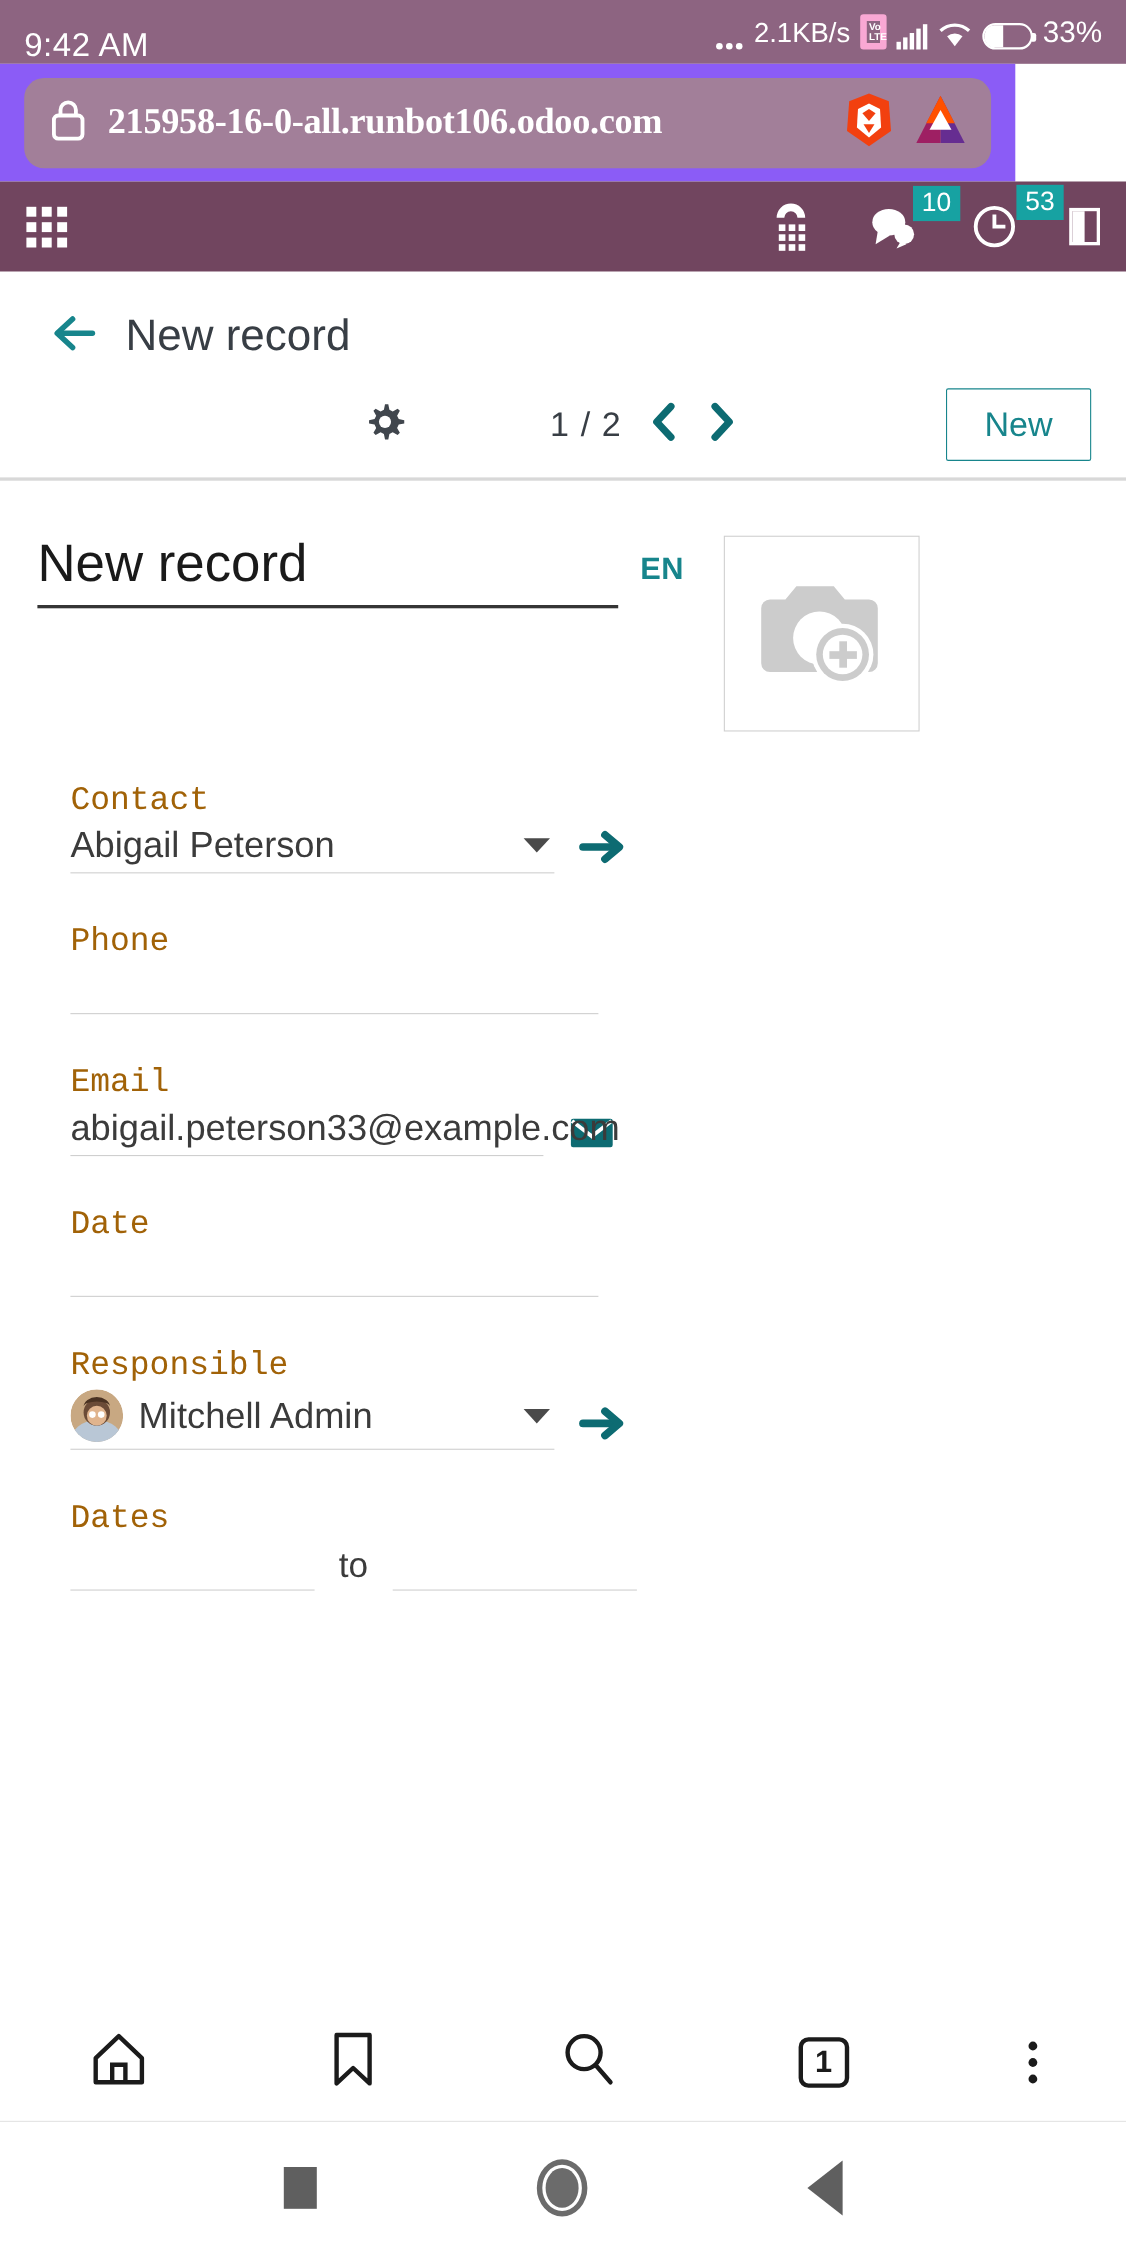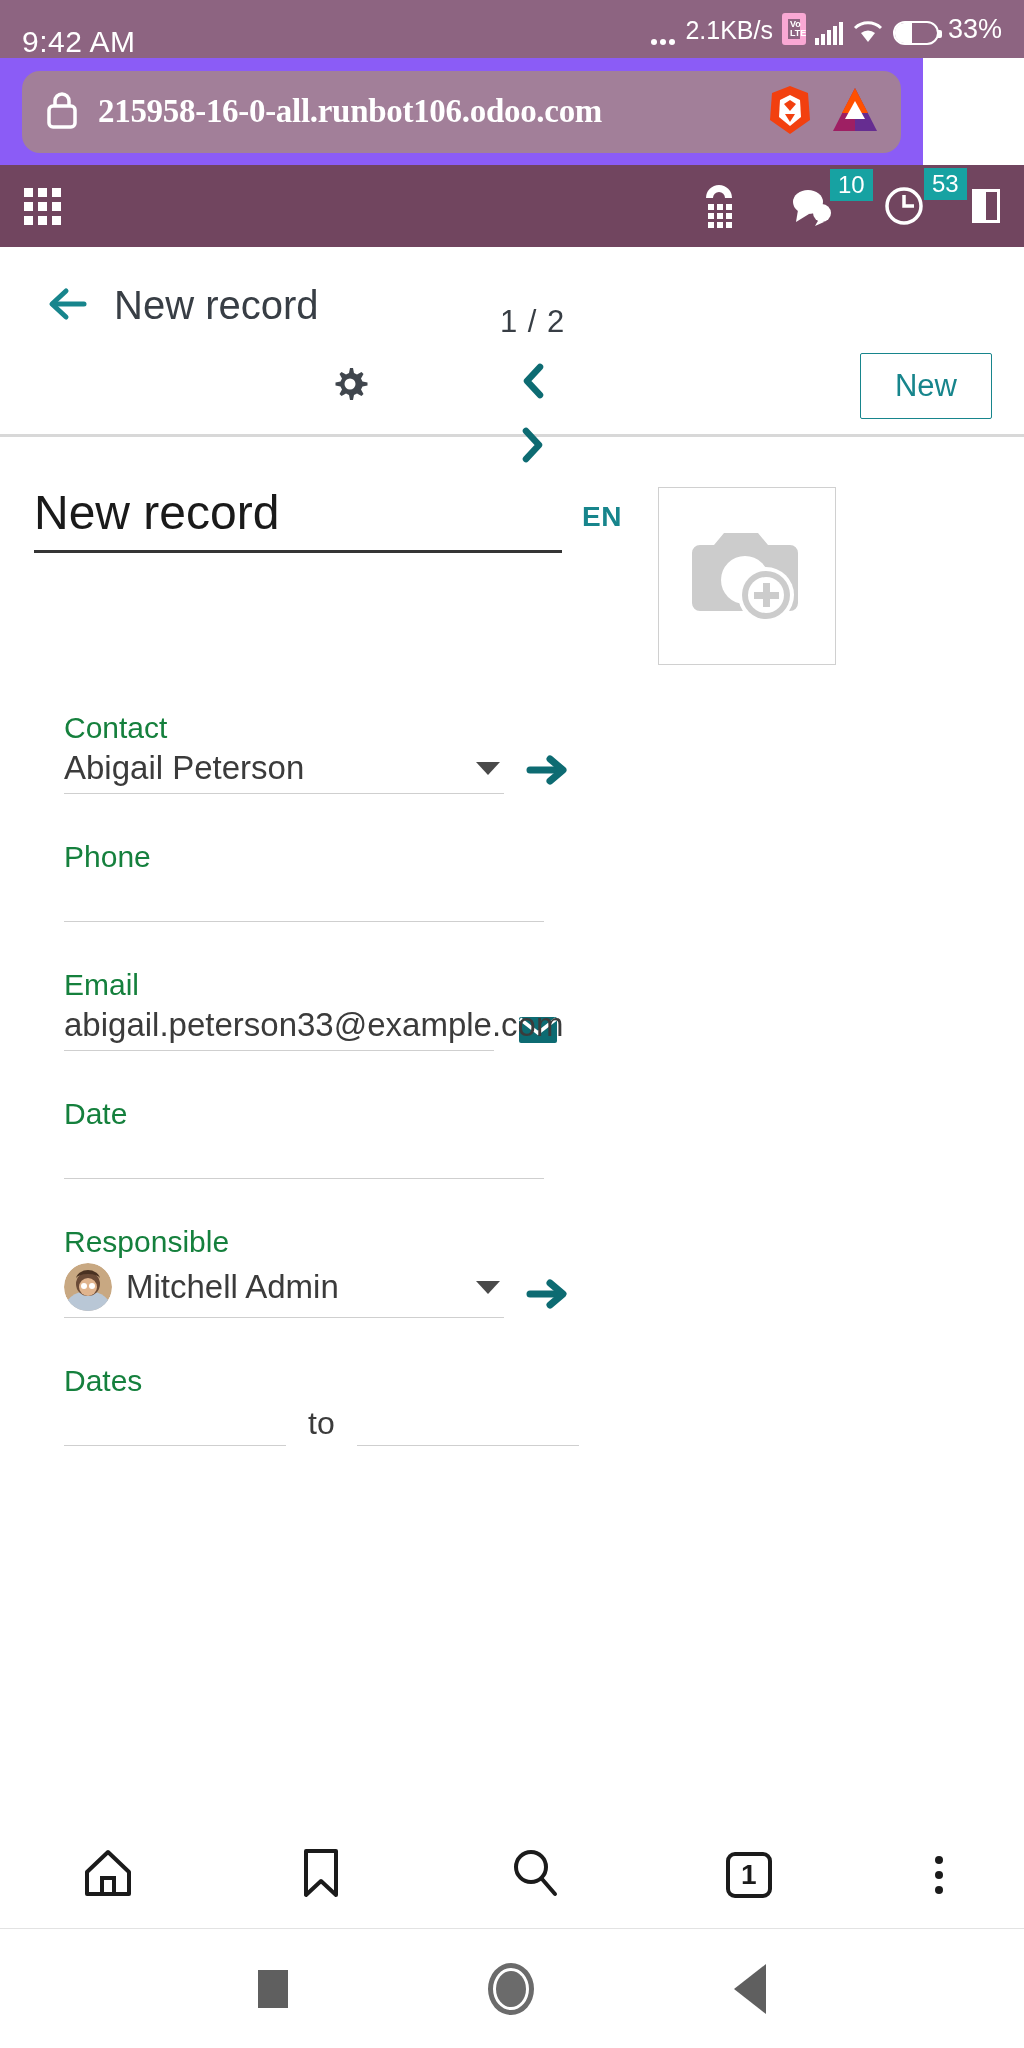--- a/index.html
+++ b/index.html
@@ -91,21 +91,21 @@
     padding: 36px 0 10px 46px;
   }
   .bc-title { font-size: 40px; color: #383e45; }
 
   .cp-row {
     display: flex; align-items: center; height: 96px; padding: 0 34px 0 0;
     position: relative;
   }
   .cp-gear { position: absolute; left: 330px; top: 50%; transform: translateY(-50%); }
   .pager { position: absolute; left: 500px; top: 50%; transform: translateY(-50%);
-           display:flex; align-items:center; gap: 22px; flex-direction: column; }
+           display:flex; align-items:center; gap: 22px; }
   .pager-count { font-size: 31px; color: #383e45; letter-spacing: 1px; }
   .btn-new {
     position:absolute; right: 32px; top: 50%; transform: translateY(-50%);
     border: 1px solid #17858c; color: #17858c; background: #fff;
     font-size: 31px; padding: 14px 34px; border-radius: 2px;
   }
   .cp-divider { height: 3px; background: #d8d8d8; width: 100%; }
 
   .sheet { padding: 50px 34px 0 34px; position: relative; }
 
@@ -119,21 +119,21 @@
     color: #17858c; font-size: 28px; font-weight: 700; letter-spacing: .5px;
     padding-top: 14px; margin-right: 16px;
   }
   .img-box {
     width: 178px; height: 178px; border: 1px solid #d0d0d0; background: #fff;
     display:flex; align-items:center; justify-content:center; flex: 0 0 auto;
   }
 
   .field { padding-top: 46px; }
   .field-label {
-    font-size: 30px; color: #15803d; padding-left: 30px; padding-bottom: 4px;
+    font-size: 30px; color: #a16207; padding-left: 30px; padding-bottom: 4px; font-family: Liberation Mono, monospace;
   }
   .field-row {
     display: flex; align-items: flex-end; gap: 0; padding-left: 30px;
   }
   .field-ctrl {
     position: relative; display: flex; align-items: center;
     border-bottom: 1px solid #cfcfcf; padding-bottom: 6px;
   }
   .field-value { font-size: 33px; color: #3b3b3b; white-space: nowrap; }
   .caret {

